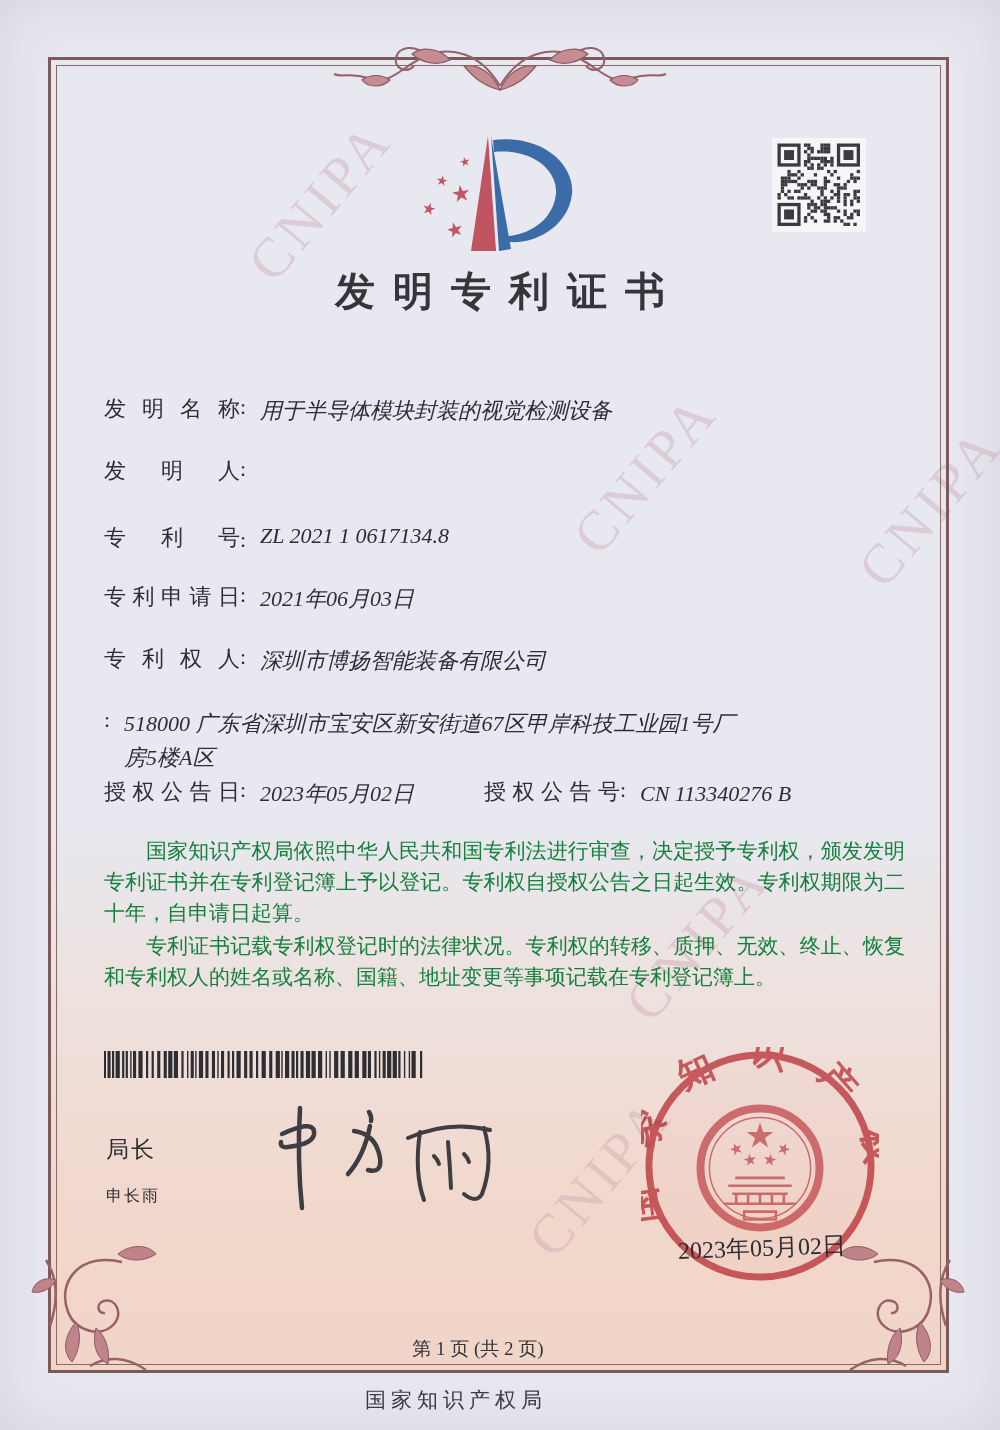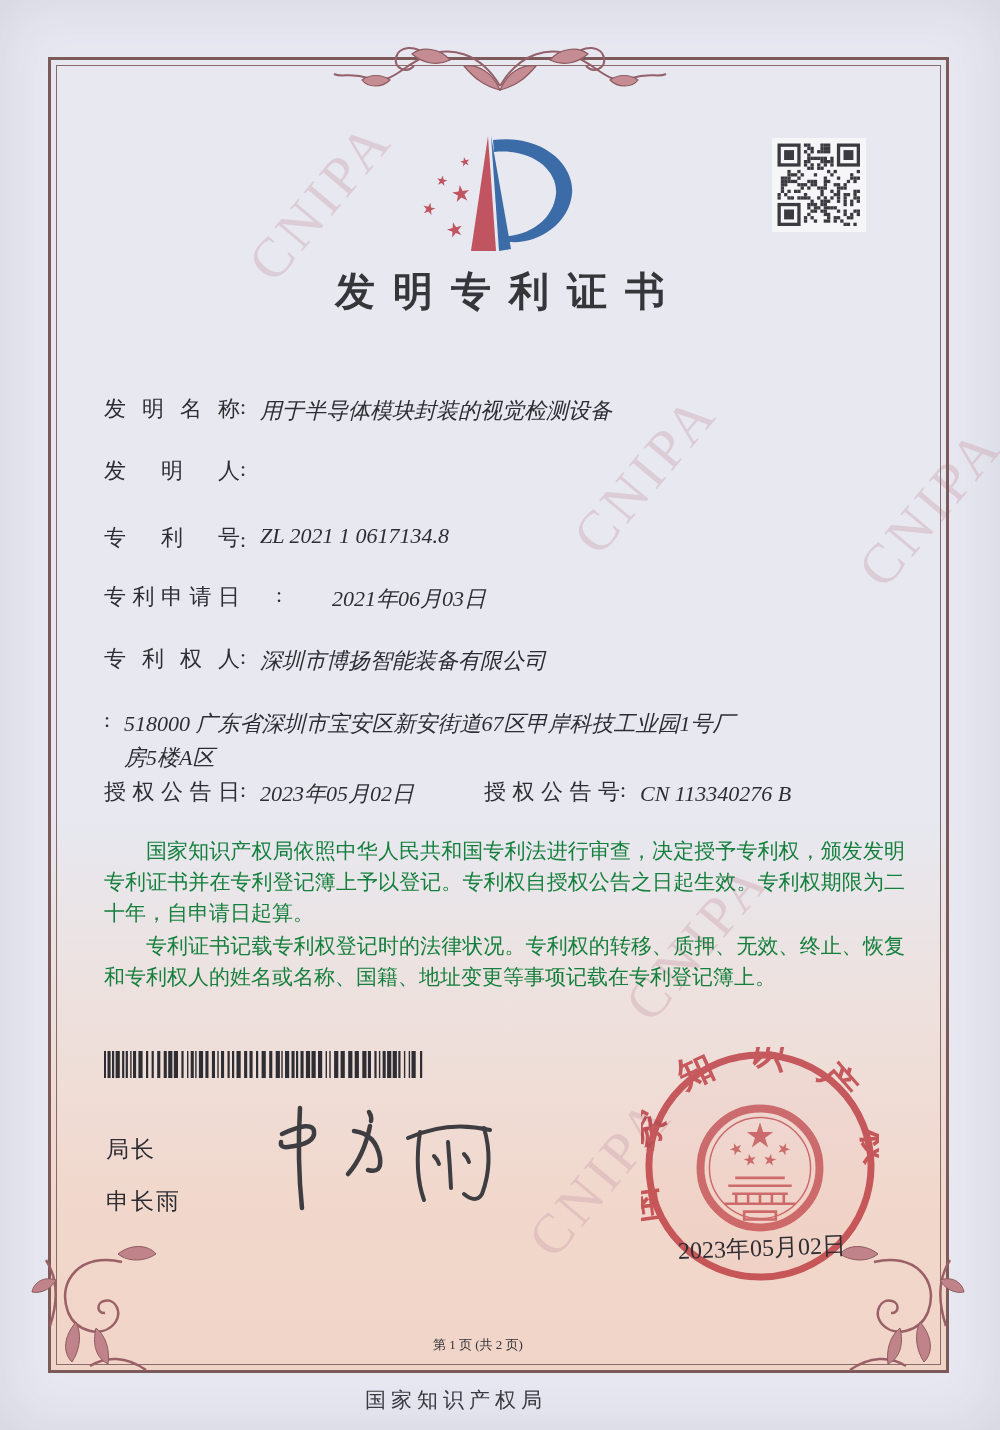--- a/index.html
+++ b/index.html
@@ -47,27 +47,27 @@
   .flabel{ width:136px; flex:none; text-align:justify; text-align-last:justify; }
   .fcolon{ width:20px; flex:none; }
   .fvalue{ flex:1; line-height:34px;font-style:italic; }
   .pair2{ position:absolute; left:380px; top:0; display:flex; width:420px; }
   #body-text{ left:104px; top:836px; width:801px; font-size:21px; line-height:31px;
     text-align:justify; color:#15803d; }
   #body-text p{ text-indent:2em; }
   #body-text p + p{ margin-top:2px; }
   #barcode{ position:absolute; left:104px; top:1051px; z-index:4; }
   #signer-title{ left:106px; top:1134px; font-size:23px; letter-spacing:2px; }
-  #signer-name{ left:106px; top:1186px; font-size:23px; letter-spacing:2px; }
+  #signer-name{ left:106px; top:1186px; font-size:16px; letter-spacing:2px; }
   #signature{ position:absolute; left:248px; top:1100px; width:265px; height:120px; z-index:6; }
   #seal{ position:absolute; left:641px; top:1047px; width:238px; height:238px; z-index:5;
     mix-blend-mode:multiply; opacity:.93; }
   #seal-date{ left:662px; top:1232px; width:200px; text-align:center; font-size:24px;
     color:#2e2e33; transform:rotate(-2deg); z-index:6; }
-  #footer-page{ left:0; width:956px; top:1336px; text-align:center; font-size:13px; color:#33333a; }
+  #footer-page{ left:0; width:956px; top:1336px; text-align:center; font-size:19px; color:#33333a; }
   #footer-note{ left:0; width:912px; top:1386px; text-align:center; font-size:21px;
     letter-spacing:5px; color:#3a3a40; }
 </style>
 </head>
 <body>
 
 <div id="page">
 
   <div class="pink-zone"></div>
 
@@ -343,21 +343,21 @@
     </div>
     <div class="field-row" style="top:62px;">
       <span class="flabel">发明人</span>
         <span class="fcolon">:</span>
     </div>
     <div class="field-row" style="top:125px;align-items:flex-end;">
       <span class="flabel">专利号</span>
         <span class="fcolon">:</span>
         <span class="fvalue">ZL 2021 1 0617134.8</span>
     </div>
-    <div class="field-row" style="top:188px;gap:36px;">
+    <div class="field-row" style="top:188px;">
       <span class="flabel">专利申请日</span>
         <span class="fcolon">:</span>
         <span class="fvalue">2021年06月03日</span>
     </div>
     <div class="field-row" style="top:250px;">
       <span class="flabel">专利权人</span>
         <span class="fcolon">:</span>
         <span class="fvalue">深圳市博扬智能装备有限公司</span>
     </div>
     <div class="field-row" style="top:313px;">

